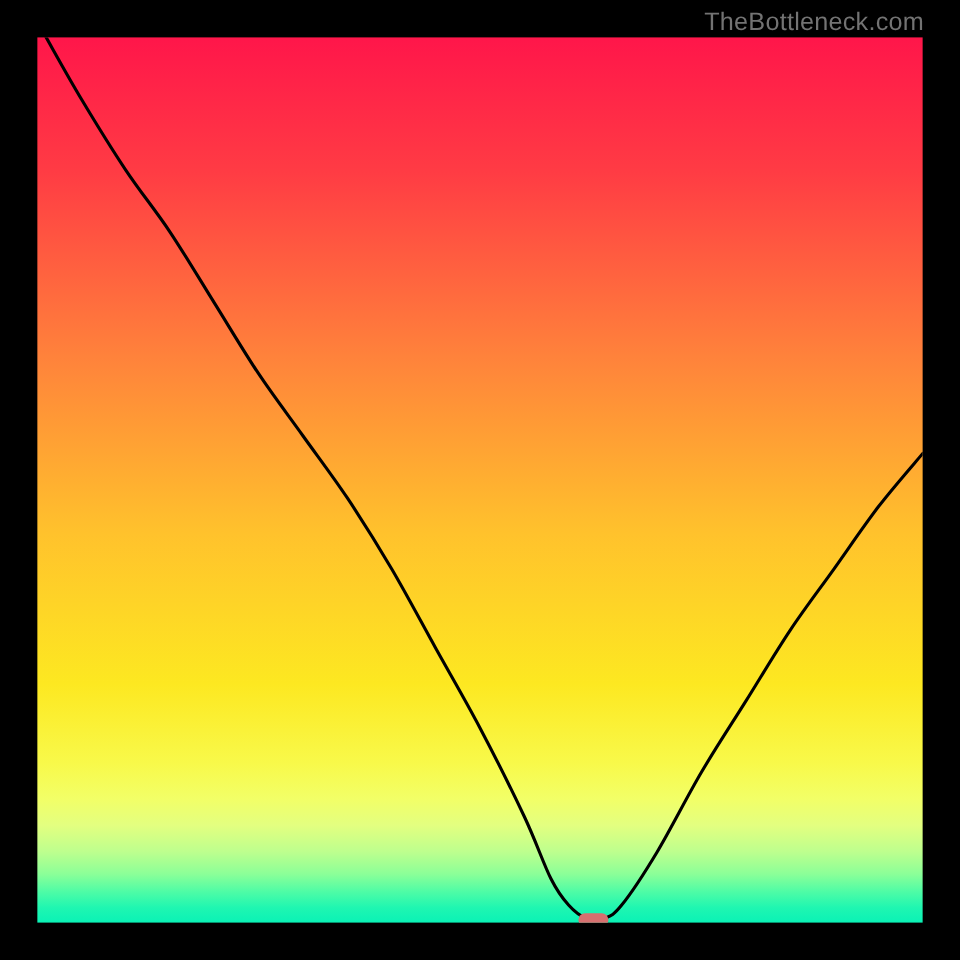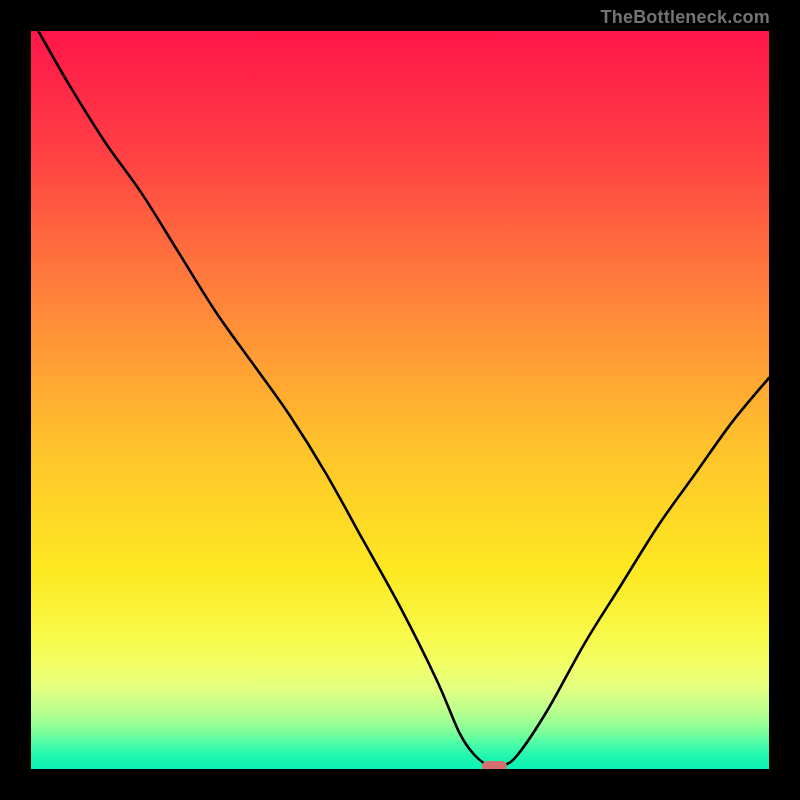--- a/index.html
+++ b/index.html
@@ -54,22 +54,22 @@
     left: 0;
     top: 0;
     width: 738px;
     height: 738px;
   }
   .watermark {
     position: absolute;
     right: 30px;
     top: 7px;
     color: #737373;
-    font-size: 18px;
-    font-weight: 700;
+    font-size: 21px;
+    font-weight: 400;
     letter-spacing: 0.2px;
     user-select: none;
   }
   .marker {
     position: absolute;
     background: #d6706f;
     border-radius: 999px;
   }
 </style>
 </head>

